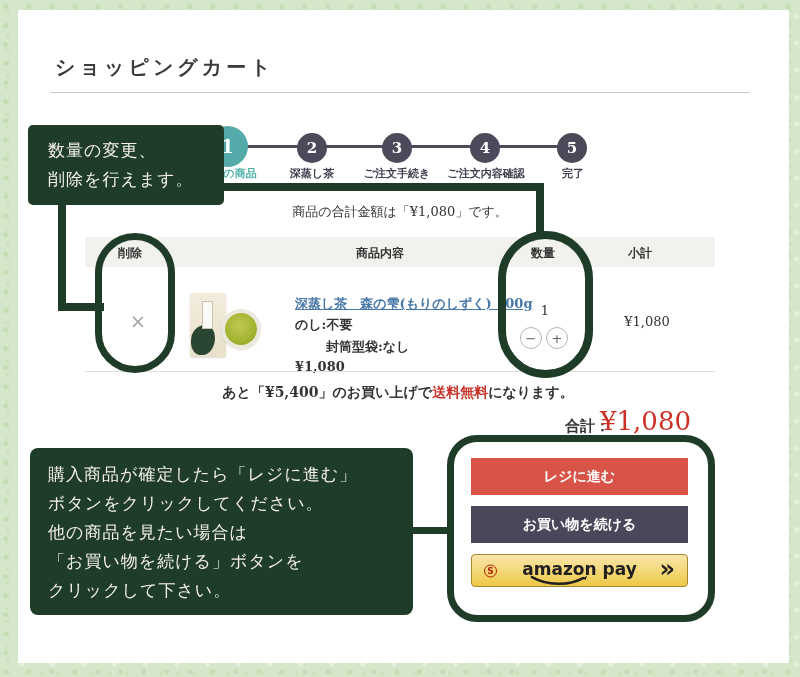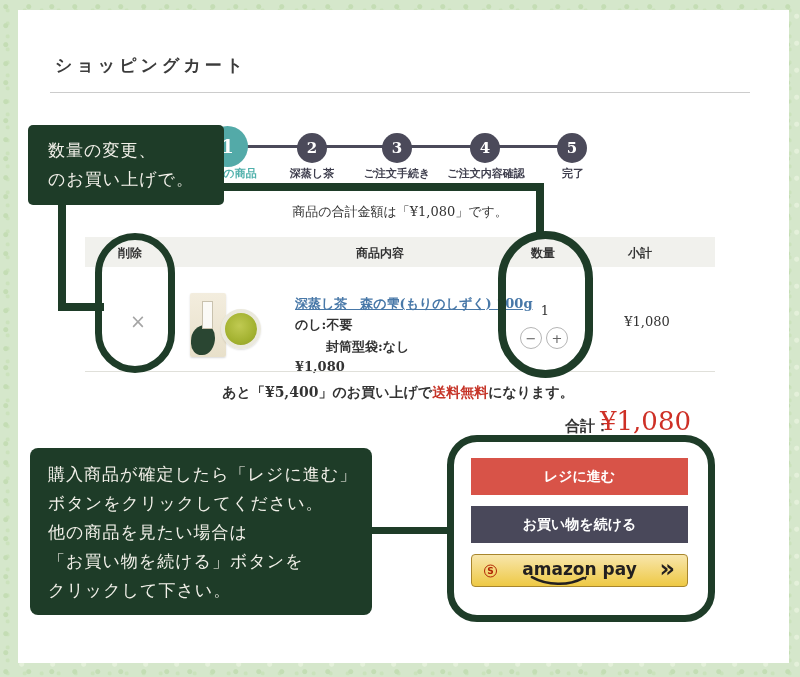--- a/index.html
+++ b/index.html
@@ -9,21 +9,21 @@
     position: relative; width: 800px; height: 677px; overflow: hidden;
     background-color: #d5e7cb;
     background-image:
       radial-gradient(circle at 25% 35%, #c4ddb4 0 2px, transparent 3px),
       radial-gradient(circle at 70% 60%, #e4f0da 0 2px, transparent 3px),
       radial-gradient(circle at 45% 80%, #cbe2bc 0 1.5px, transparent 2.5px);
     background-size: 23px 19px, 31px 27px, 17px 13px;
   }
   .content { position: absolute; left: 18px; top: 10px; width: 771px; height: 653px; background: #ffffff; }
 
-  .title { position: absolute; left: 55px; top: 54px; font-size: 17px; font-weight: bold;
+  .title { position: absolute; left: 55px; top: 54px; font-size: 20px; font-weight: bold;
            letter-spacing: 4px; color: #3b3b3b; font-family: Liberation Sans, sans-serif; }
   .title-rule { position: absolute; left: 50px; top: 92px; width: 700px; height: 1px; background: #cccccc; }
 
   
   .step-line { position: absolute; left: 227px; top: 145px; width: 345px; height: 3px; background: #4b4a5a; z-index: 1; }
   .step-circle { position: absolute; border-radius: 50%; background: #4b4a5a; color: #ffffff;
     display: flex; align-items: center; justify-content: center; font-weight: bold; z-index: 2;
     font-family: "DejaVu Serif", serif; }
   .s1 { left: 207px; top: 126px; width: 41px; height: 41px; background: #53aaa8; font-size: 18px; }
   .s2 { left: 297px; top: 133px; width: 30px; height: 30px; font-size: 15px; }
@@ -104,21 +104,21 @@
   .amz-arrow { position: absolute; right: 12px; top: 50%; transform: translateY(-58%); font-size: 24px;
     font-weight: bold; color: #221f1f; font-family: "DejaVu Sans", sans-serif; }
   .amz-caption { position: absolute; left: 581px; top: 591px; transform: translateX(-50%); z-index: 4;
     font-size: 13px; font-weight: bold; color: #111111; font-family: "DejaVu Sans", sans-serif; white-space: nowrap; }
 
   
   .anno { position: absolute; background: #1e3c28; color: #f3f1ea; z-index: 6;
     font-family: "DejaVu Serif", serif; letter-spacing: 1px; }
   .anno-top { left: 28px; top: 125px; width: 196px; height: 80px; border-radius: 5px;
     padding: 11px 12px 0 20px; font-size: 17px; line-height: 29px; }
-  .anno-bottom { left: 30px; top: 448px; width: 342px; height: 167px; border-radius: 8px;
+  .anno-bottom { left: 30px; top: 448px; width: 383px; height: 167px; border-radius: 8px;
     padding: 12px 0 0 18px; font-size: 17px; line-height: 29px; }
 
   .conn { position: absolute; background: #1e3c28; z-index: 5; }
   .conn-top-h   { left: 222px; top: 183px; width: 322px; height: 8px; }
   .conn-top-v   { left: 536px; top: 183px; width: 8px;  height: 52px; }
   .conn-left-v  { left: 58px;  top: 202px; width: 8px;  height: 109px; }
   .conn-left-h  { left: 58px;  top: 303px; width: 46px; height: 8px; }
   .conn-bottom-h{ left: 371px; top: 527px; width: 80px; height: 7px; }
 
   .oval { position: absolute; border: 7px solid #1e3c28; background: transparent; z-index: 5; }
@@ -189,21 +189,21 @@
     <span class="amz-logo">amazon pay</span>
     <svg class="amz-smile" viewBox="0 0 60 10">
       <path d="M2 2 C 18 11, 40 11, 55 3" stroke="#221f1f" stroke-width="2.6" fill="none" stroke-linecap="round"></path>
       <path d="M55 3 l 4 -2.4 l -1.6 4.6 z" fill="#221f1f"></path>
     </svg>
     <span class="amz-arrow">»</span>
   </div>
 
   <div class="anno anno-top">
     <div>数量の変更、</div>
-    <div>のお買い上げで。</div>
+    <div>削除を行えます。</div>
   </div>
   <div class="anno anno-bottom">
     <div>購入商品が確定したら「レジに進む」</div>
     <div>ボタンをクリックしてください。</div>
     <div>他の商品を見たい場合は</div>
     <div>「お買い物を続ける」ボタンを</div>
     <div>クリックして下さい。</div>
   </div>
 
   <div class="conn conn-top-h"></div>

